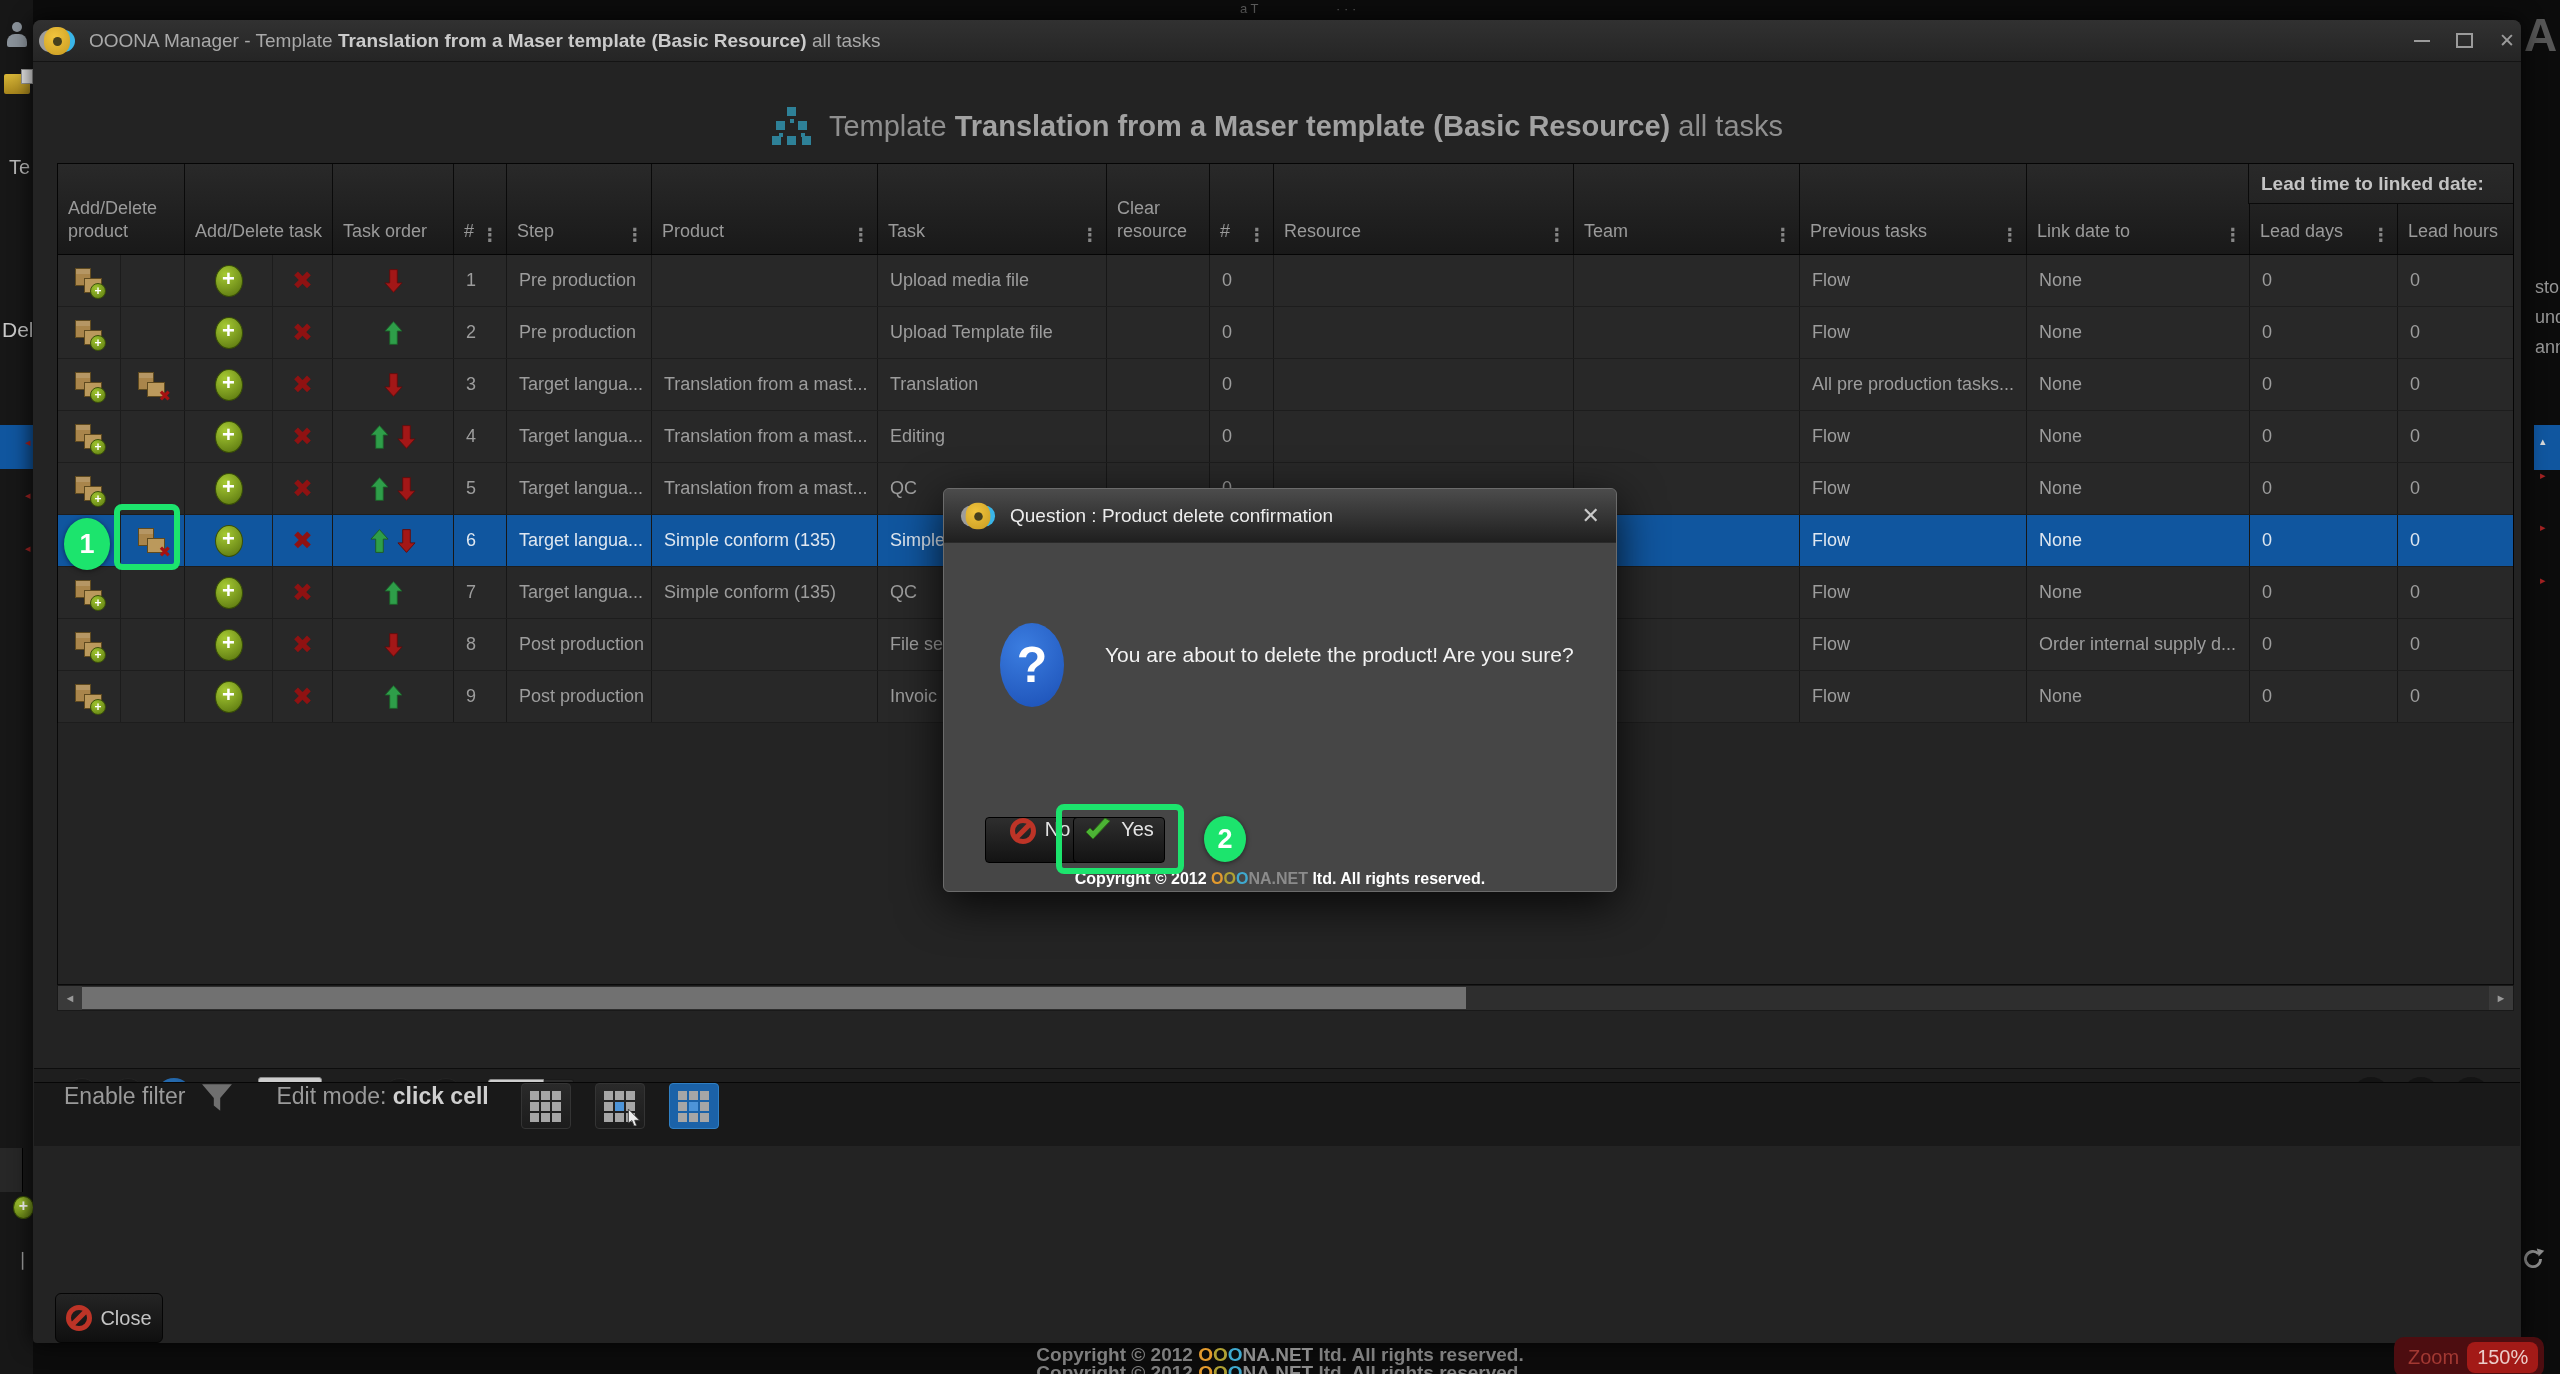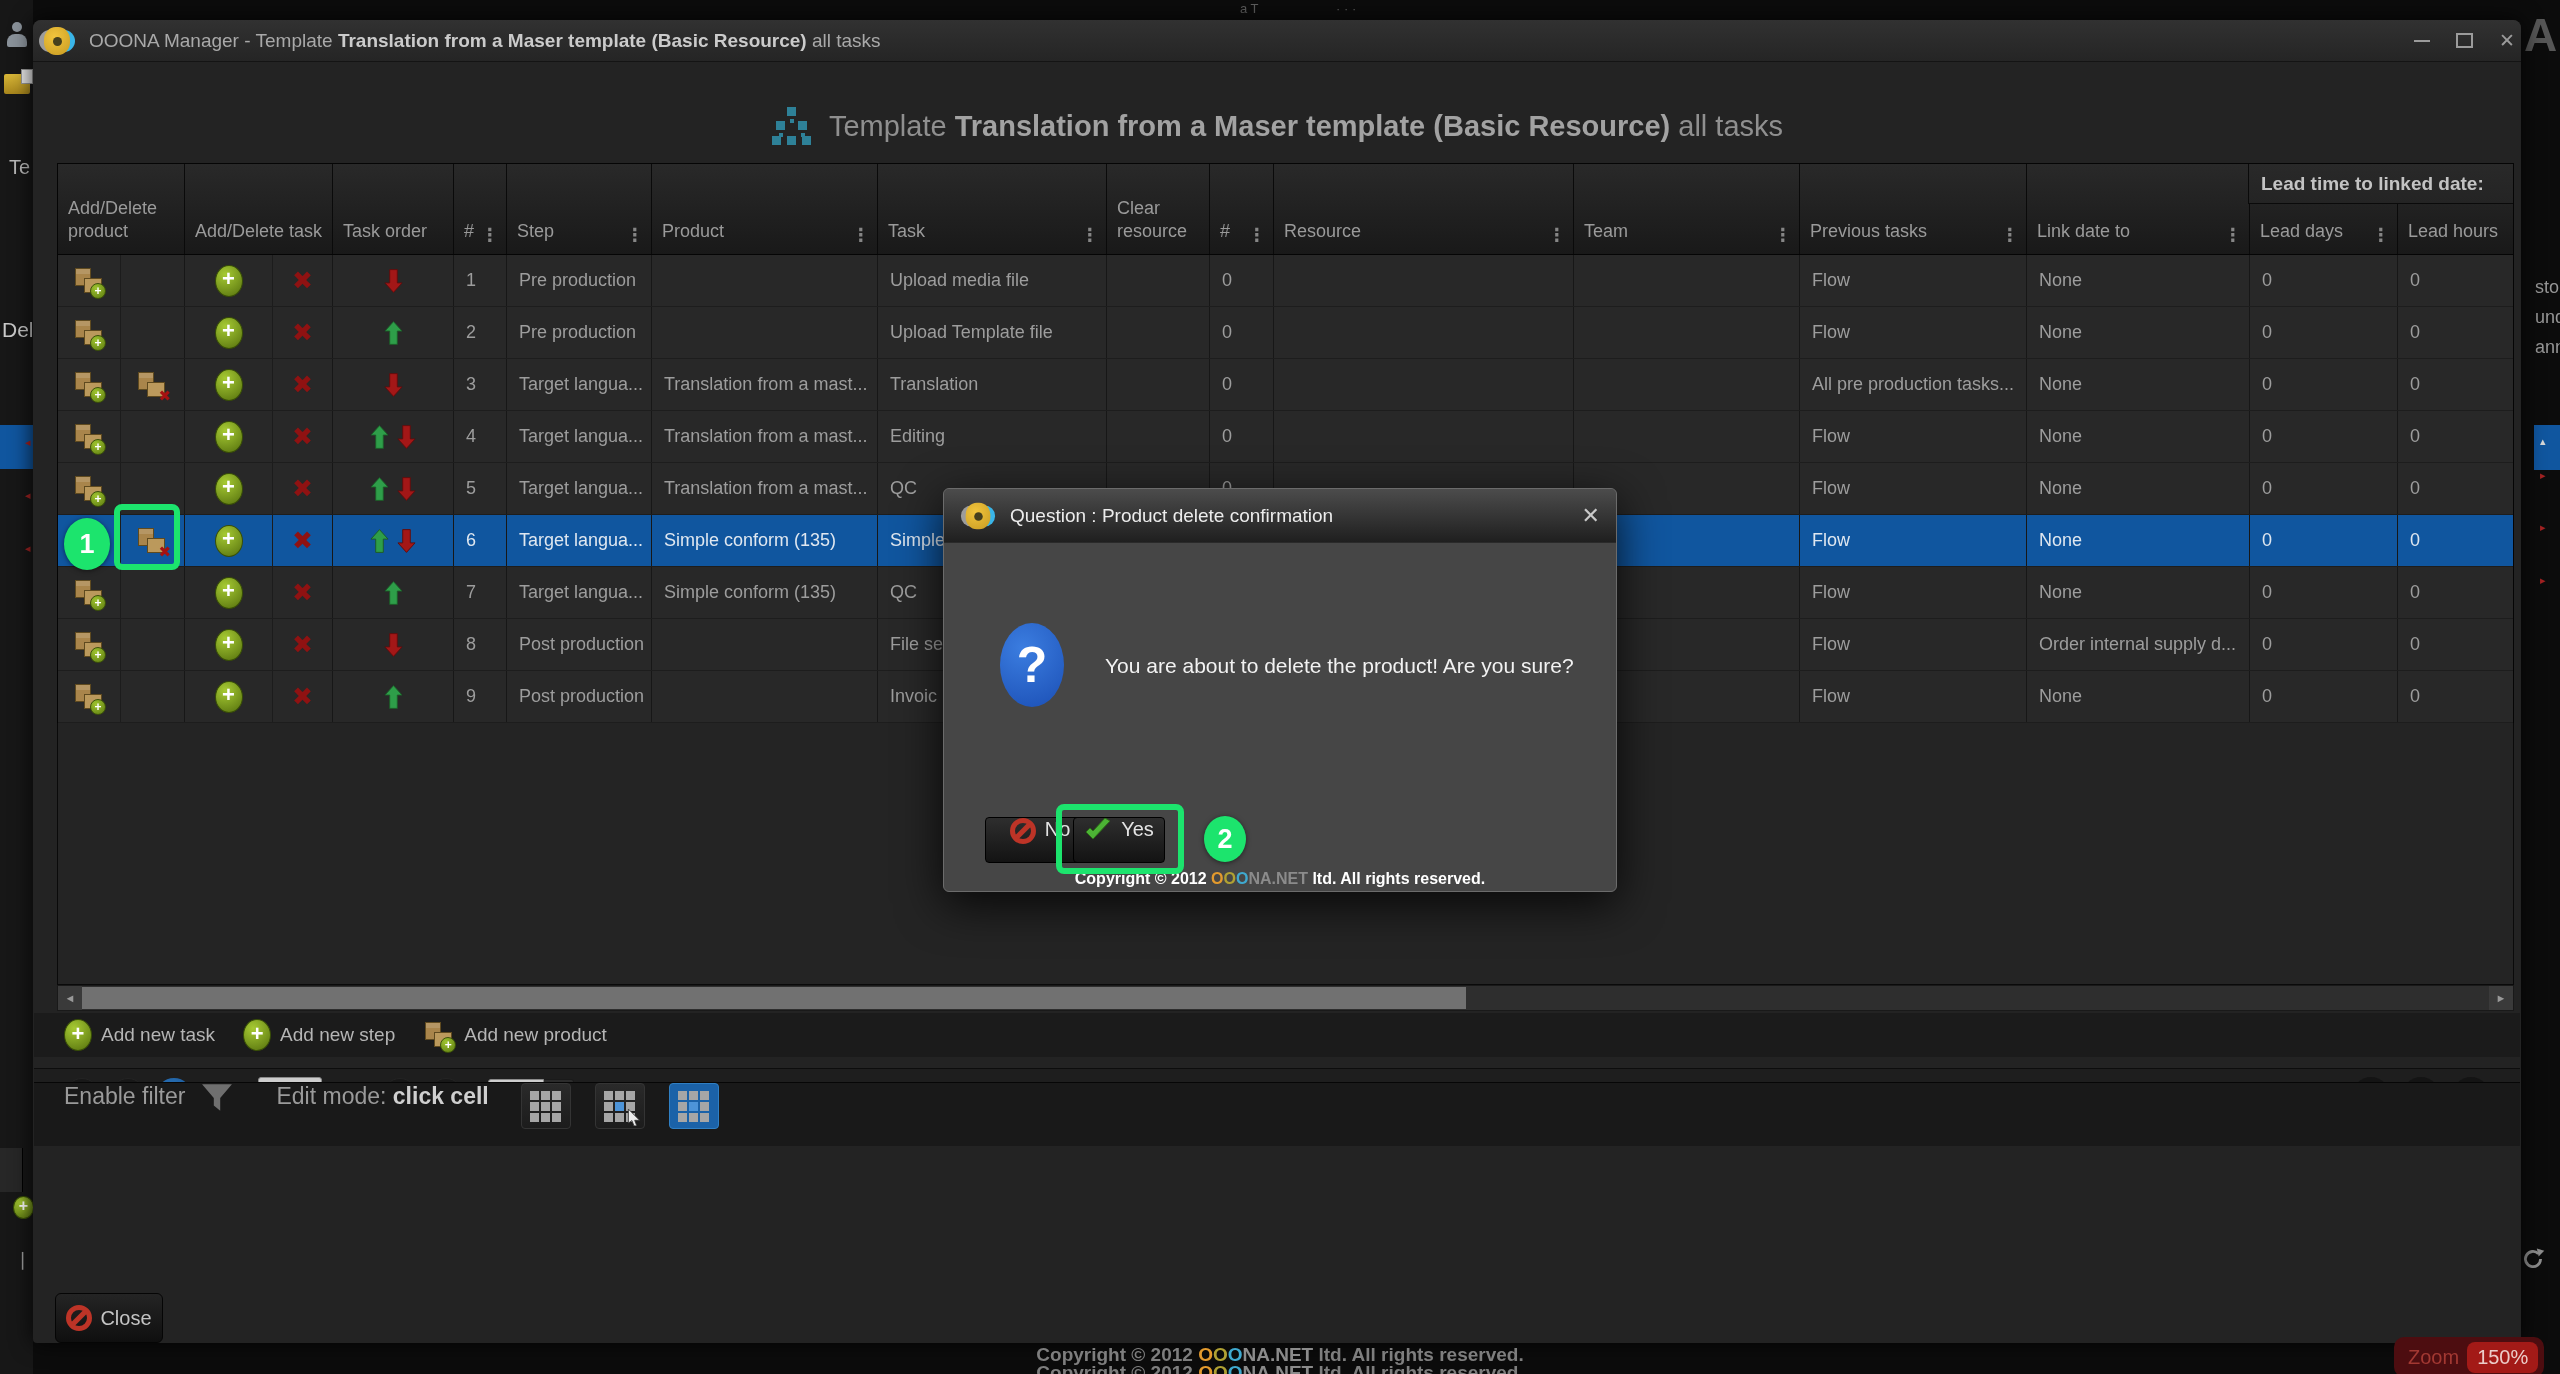--- a/index.html
+++ b/index.html
@@ -153,21 +153,21 @@
   
   .dlg{position:absolute;left:943px;top:488px;width:674px;height:404px;background:#464646;z-index:10;
         border:1px solid #6b6b6b;border-radius:6px;box-shadow:0 12px 46px rgba(0,0,0,.8);box-sizing:border-box}
   .dlg-head{height:54px;background:linear-gradient(#4c4c4c,#1f1f1f);border-radius:6px 6px 0 0;
         display:flex;align-items:center;padding:0 16px;gap:14px;border-bottom:1px solid #2a2a2a;box-sizing:border-box}
   .dlg-title{color:#ececec;font-size:19px}
   .dlg-x{margin-left:auto;color:#c9c9c9;font-size:22px;font-weight:bold;line-height:1}
   .dlg-q{position:absolute;left:56px;top:134px;width:64px;height:84px;border-radius:50%;
         background:radial-gradient(circle at 36% 30%,#3b7de0,#1b4fb5);display:flex;align-items:center;
         justify-content:center;color:#fff;font-size:50px;font-weight:bold}
-  .dlg-msg{position:absolute;left:161px;top:165px;color:#f2f2f2;font-size:21px;white-space:nowrap}
+  .dlg-msg{position:absolute;left:161px;top:154px;color:#f2f2f2;font-size:21px;white-space:nowrap}
   .dlg-btn{position:absolute;top:328px;height:46px;border-radius:4px;box-sizing:border-box;
         background:linear-gradient(#2e2e2e,#131313);border:1px solid #000;display:flex;align-items:flex-start;
         justify-content:center;gap:9px;color:#e3e3e3;font-size:20px}
   .dlg-no{left:41px;width:110px}
   .dlg-yes{left:129px;width:92px}
   .dlg-foot{position:absolute;left:0;right:0;top:381px;text-align:center;font-size:16px;font-weight:bold;color:#fff}
 
   .o1{color:#e39a2d}.o2{color:#b0a133}.o3{color:#3fa9cf}.brandrest{color:#8b8b8b}
 
   
@@ -715,36 +715,20 @@
     </div>
   </div>
   <div class="tfill"></div>
 
   <div class="hscroll">
     <span class="hs-btn" style="left:0">◄</span>
     <span class="hs-thumb"></span>
     <span class="hs-btn" style="right:0">►</span>
   </div>
 
-  <div class="addbar">
-    <span class="grp">
-      <span class="plus"></span>
-      <span>Add new task</span>
-    </span>
-    <span class="grp">
-      <span class="plus"></span>
-      <span>Add new step</span>
-    </span>
-    <span class="grp">
-      <span class="boxes">
-          <span class="badge add"></span>
-        </span>
-      <span>Add new product</span>
-    </span>
-  </div>
 
   <div class="pager">
     <span class="nav"><span class="bar"></span>◄</span>
     <span class="nav">◄</span>
     <span class="pgcur">1</span>
     <span style="margin-left:8px">Post</span>
     <input class="pginput" value="1" style="">
     <span>of 1</span>
     <span class="nav" style="margin-left:8px">►</span>
     <span class="nav">►<span class="bar"></span></span>

